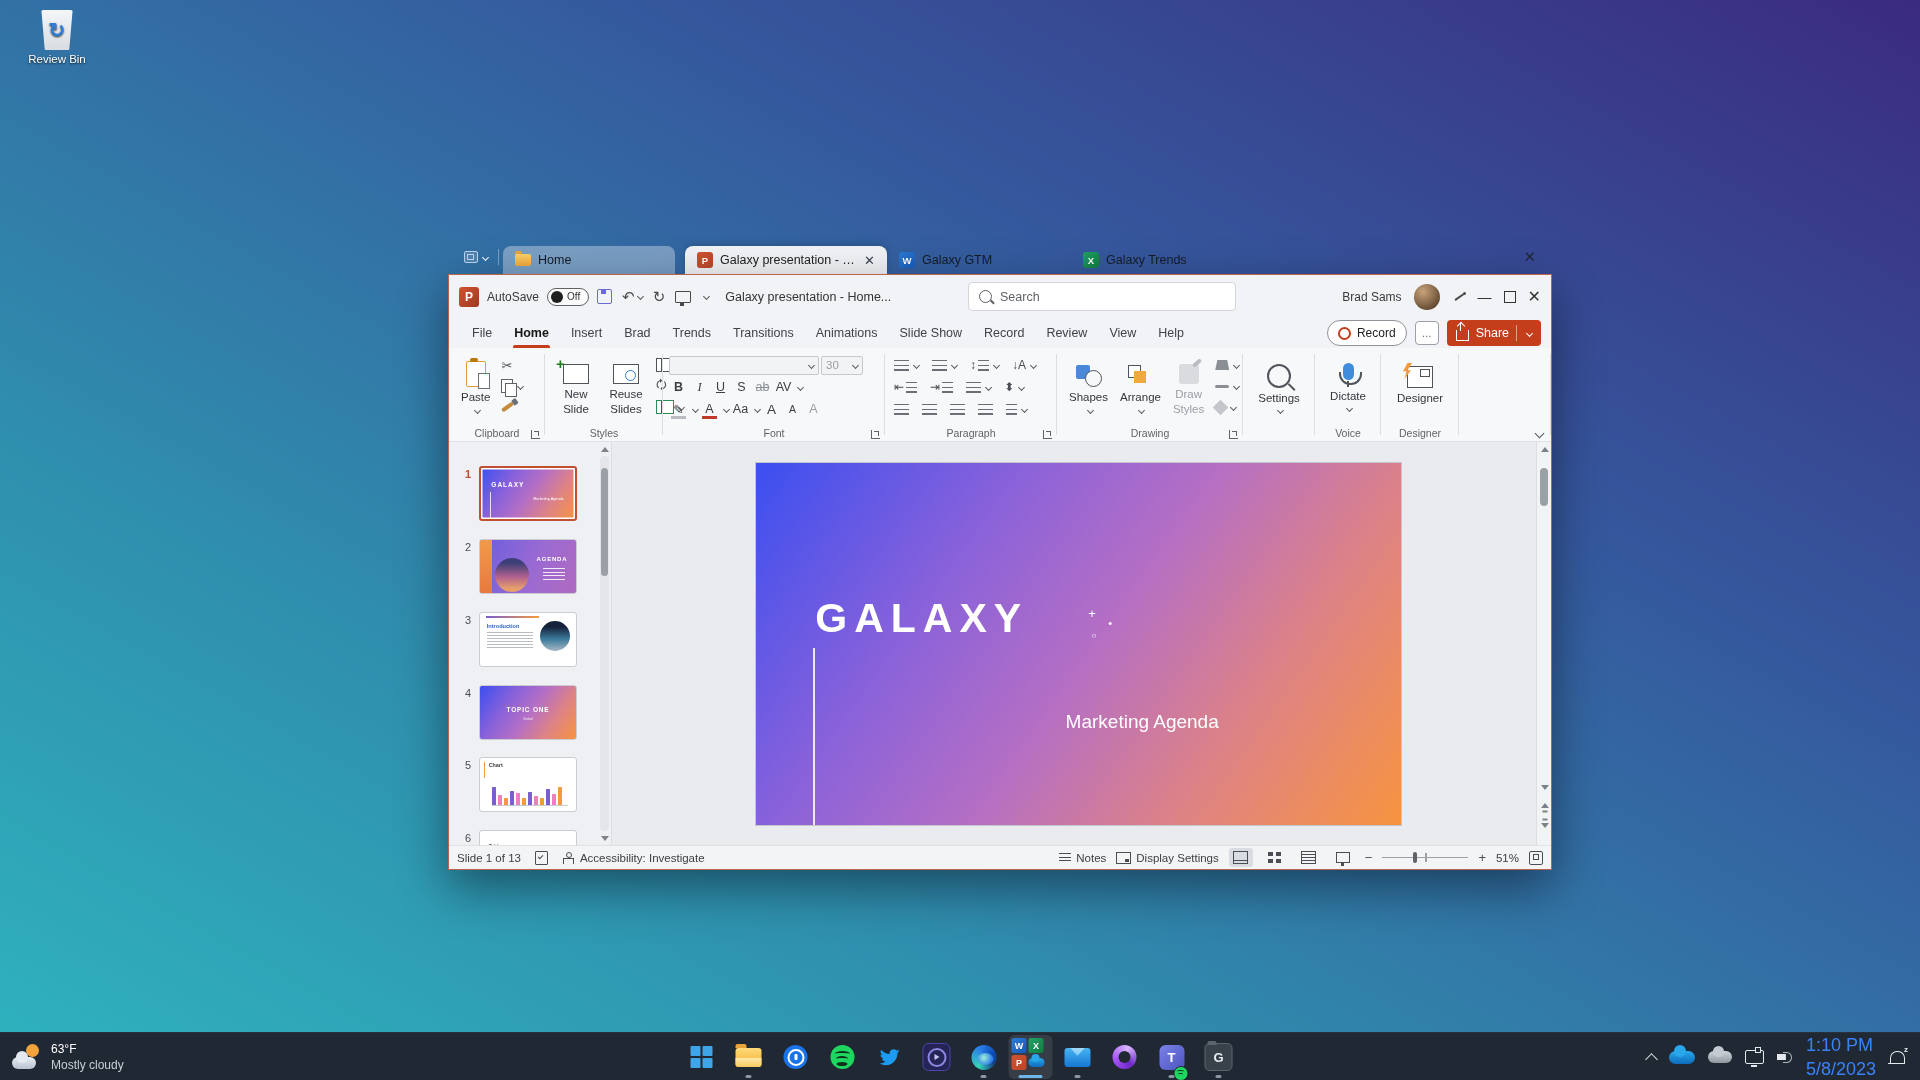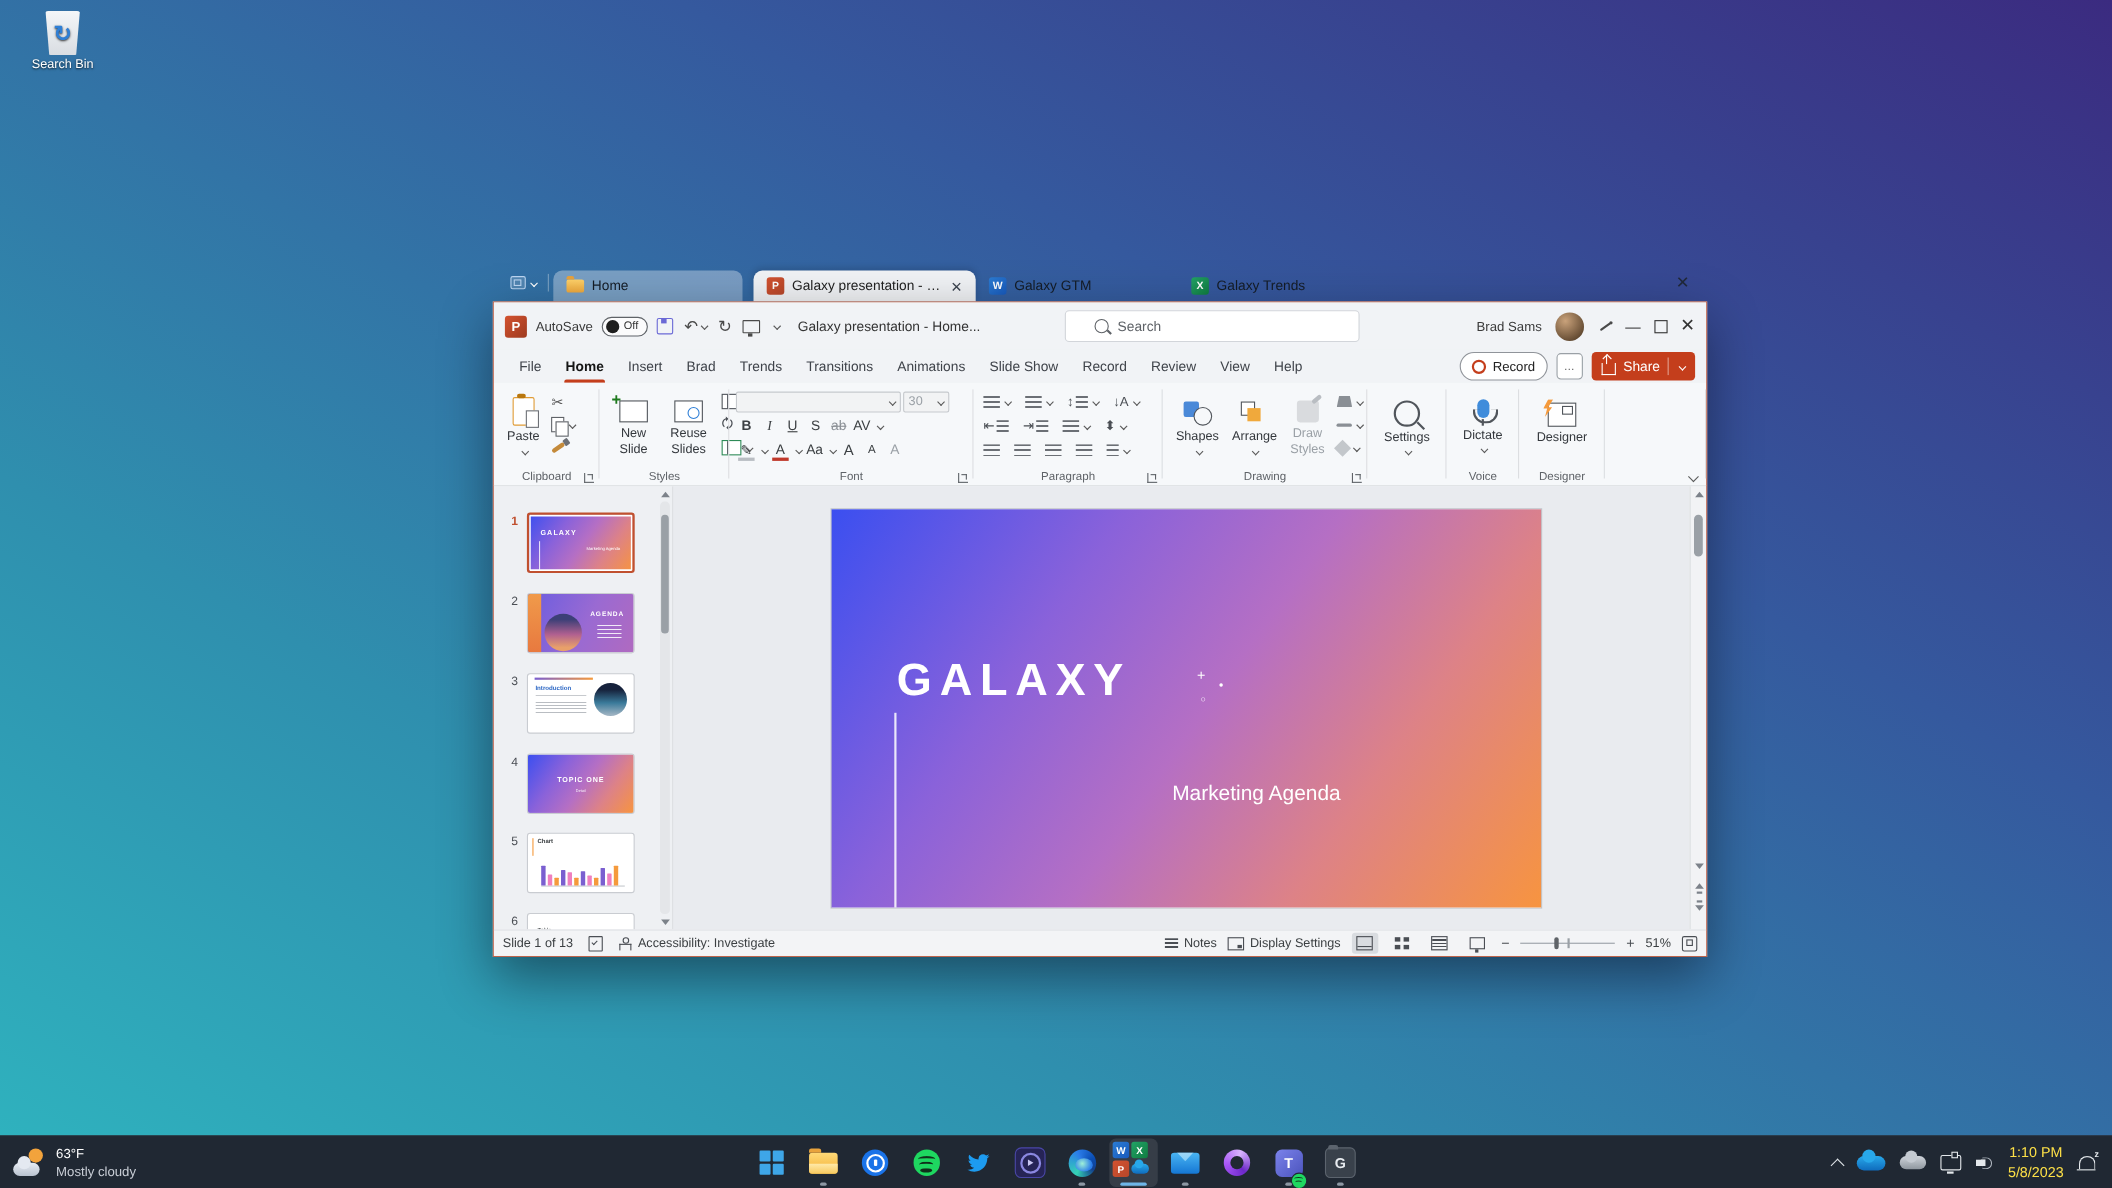--- a/index.html
+++ b/index.html
@@ -57,21 +57,21 @@
     display:flex;align-items:center;gap:4px;padding:0 3px;box-sizing:border-box}
   .knob{width:12px;height:12px;border-radius:50%;background:#1f1f1f}
   .toggle .state{font-size:10px;color:#333}
   .qat{display:flex;align-items:center;gap:10px;color:#4a4a4a;font-size:15px}
   .floppy{width:13px;height:13px;border:1.6px solid #6b69d6;border-radius:2px;position:relative}
   .floppy:before{content:"";position:absolute;top:0;left:3px;width:5px;height:4px;background:#6b69d6}
   .mon{width:14px;height:10px;border:1.5px solid #4a4a4a;border-radius:1px;position:relative}
   .mon:after{content:"";position:absolute;left:4px;bottom:-4px;width:4px;height:2.5px;background:#4a4a4a}
   .doc-title{font-size:12.5px;color:#333;margin-left:8px;white-space:nowrap}
   .searchbox{left:519px;top:7px;width:268px;height:29px;background:#fff;border:1px solid #d2d5da;
-    border-radius:4px;display:flex;align-items:center;gap:8px;padding:0 26px;box-sizing:border-box;
+    border-radius:4px;display:flex;align-items:center;gap:8px;padding:0 10px;box-sizing:border-box;
     color:#5f6368;font-size:12.5px}
   .mag{width:11px;height:11px;border:1.6px solid #5f6368;border-radius:50%;position:relative;flex:0 0 auto}
   .mag:after{content:"";position:absolute;width:5px;height:1.6px;background:#5f6368;transform:rotate(45deg);
     right:-4px;bottom:-1px}
   .tb-right{margin-left:auto;display:flex;align-items:center;gap:12px}
   .avatar{width:26px;height:26px;border-radius:50%;background:radial-gradient(circle at 35% 30%,#c9a27b,#6b5137 70%,#3c2d1e)}
   .pen{width:14px;height:14px;position:relative}
   .pen:before{content:"";position:absolute;left:2px;top:6px;width:11px;height:2.4px;background:#4a4a4a;transform:rotate(-35deg);border-radius:1px}
   .pen:after{content:"";position:absolute;right:0;top:2px;width:3px;height:3px;background:#4a4a4a;border-radius:50%}
   .cap{font-size:14px;color:#333;line-height:1}
@@ -300,32 +300,32 @@
   .cloudb{width:26px;height:13px;border-radius:8px;background:linear-gradient(180deg,#28a8ea,#0f6cbd);position:relative}
   .cloudb:before{content:"";position:absolute;left:5px;top:-6px;width:12px;height:12px;border-radius:50%;background:#28a8ea}
   .cloudg{width:24px;height:12px;border-radius:8px;background:linear-gradient(180deg,#cfd4da,#8f979f);position:relative}
   .cloudg:before{content:"";position:absolute;left:5px;top:-5px;width:11px;height:11px;border-radius:50%;background:#c4cad1}
   .trmon{width:17px;height:12px;border:1.6px solid #e4e8ec;border-radius:2px;position:relative}
   .trmon:before{content:"";position:absolute;right:2px;top:-4px;width:4px;height:4px;border:1.4px solid #e4e8ec;background:#202833}
   .trmon:after{content:"";position:absolute;left:5px;bottom:-4px;width:6px;height:2px;background:#e4e8ec}
   .spk{width:16px;height:14px;position:relative}
   .spk:before{content:"";position:absolute;left:0;top:4px;width:9px;height:6px;background:#e4e8ec;clip-path:polygon(0 0,45% 0,100% -60%,100% 160%,45% 100%,0 100%)}
   .spk:after{content:"";position:absolute;right:1px;top:2px;width:8px;height:9px;border:1.6px solid #aeb6bf;border-left:none;border-radius:0 9px 9px 0}
-  .clock{text-align:center;font-size:13px;line-height:1.35;color:#fde047}
+  .clock{text-align:left;font-size:18px;line-height:1.35;color:#3b82f6}
   .belldnd{width:17px;height:17px;position:relative}
   .bellb{width:13px;height:11px;border:1.6px solid #e4e8ec;border-bottom:none;border-radius:7px 7px 0 0;position:absolute;left:1px;top:2px}
   .bellb:after{content:"";position:absolute;left:-3px;bottom:-1.6px;width:17px;height:1.6px;background:#e4e8ec}
   .zz{position:absolute;right:-2px;top:-4px;font-size:8px;color:#e4e8ec;font-weight:bold}
 </style>
 </head>
 <body>
 
 <div class="abs recycle">
   <div class="bin">↻</div>
-  <div>Search Bin</div>
+  <div>Review Bin</div>
 </div>
 
 <div class="abs win">
 
   <div class="abs tabstrip">
     <div class="grpbtn">
       <span class="grpglyph"></span>
       <span class="chev white sm"></span>
     </div>
     <div class="tsep"></div>

